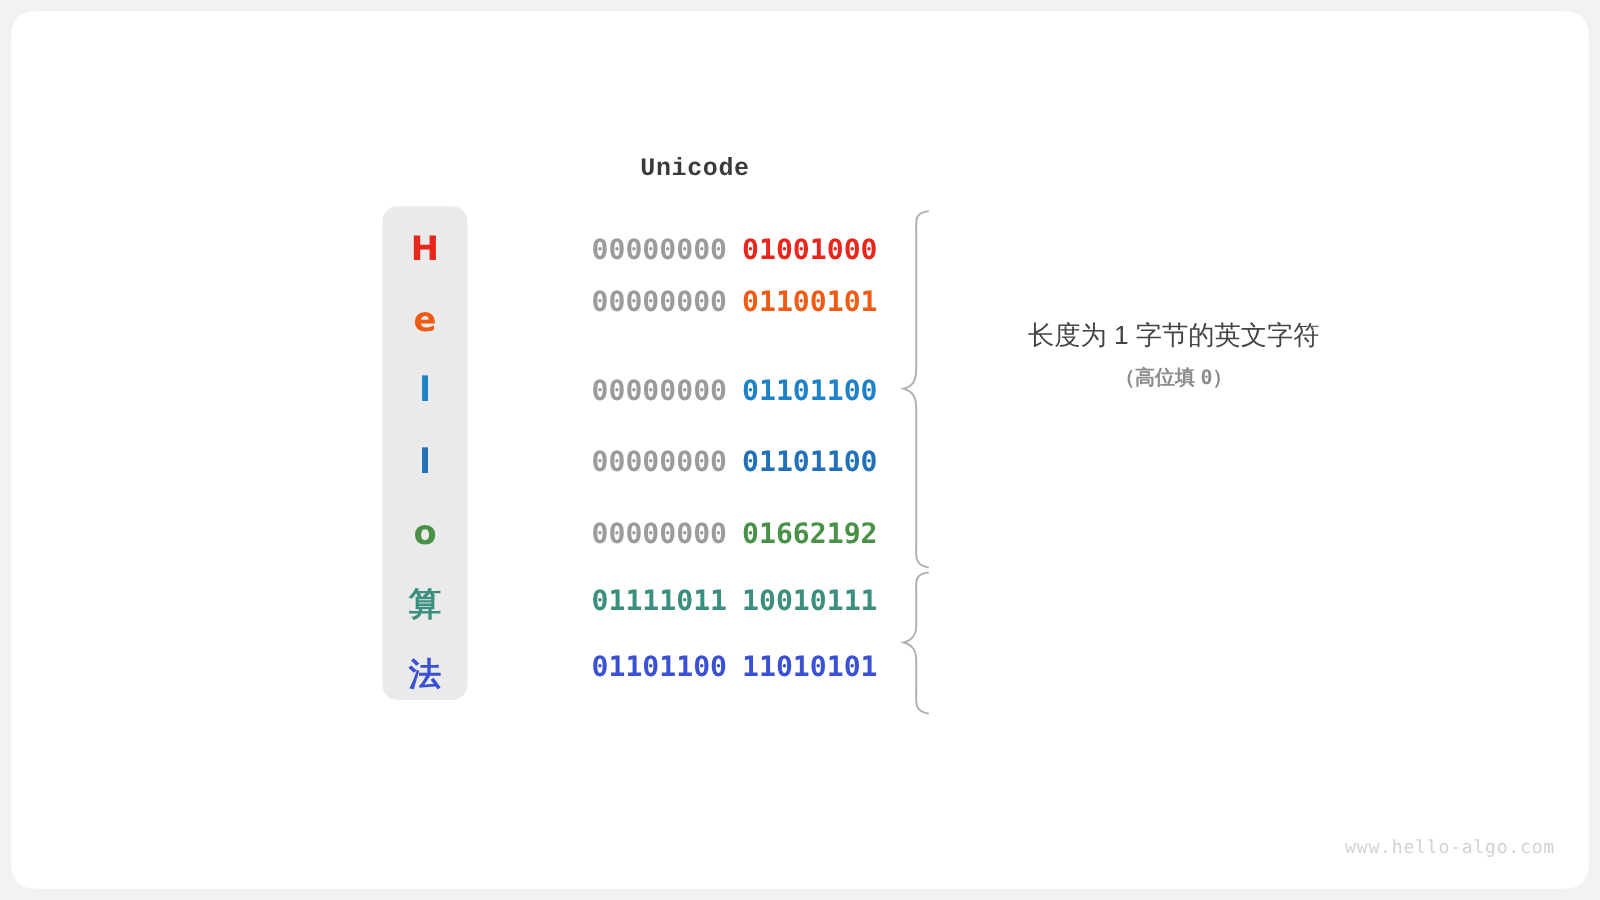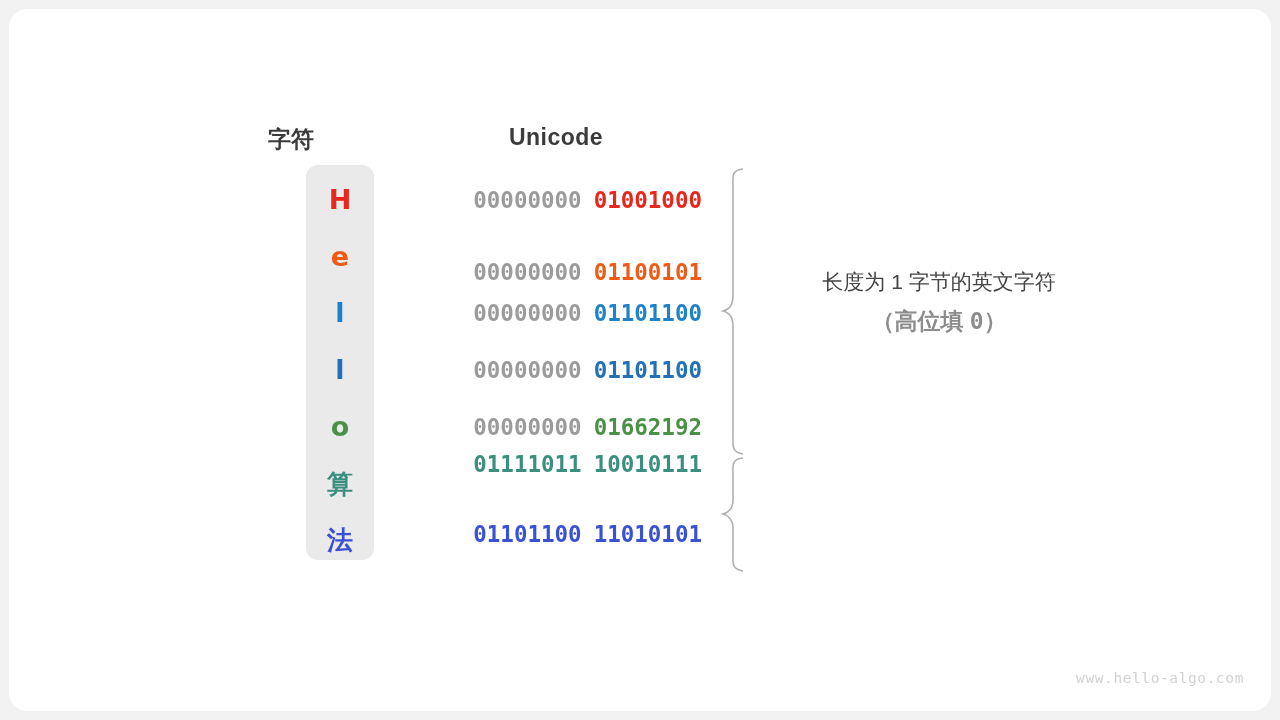--- a/index.html
+++ b/index.html
@@ -42,22 +42,22 @@
     left: 222px;
     top: 115px;
     width: 120px;
     font-size: 23px;
     font-family: "Liberation Sans", "DejaVu Sans", sans-serif;
   }
   #hdr-unicode {
     left: 427px;
     top: 115px;
     width: 240px;
-    font-size: 23px;
-    font-family: Liberation Sans, sans-serif;
+    font-size: 20px;
+    font-family: Liberation Mono, monospace;
     letter-spacing: 0.5px;
   }
 
   
   #char-panel {
     position: absolute;
     left: 297px;
     top: 156px;
     width: 68px;
     height: 395px;
@@ -115,28 +115,28 @@
     position: absolute;
     text-align: center;
     white-space: nowrap;
     font-family: "Liberation Sans", "DejaVu Sans", sans-serif;
   }
   .note-main {
     font-size: 21px;
     color: #444444;
   }
   .note-sub {
-    font-size: 23px;
+    font-size: 16px;
     color: #8c8c8c;
     font-weight: bold;
   }
   .note-sub .mono0 {
     font-family: "DejaVu Sans Mono", "Liberation Mono", monospace;
   }
-  #note1 { left: 700px; top: 259px; width: 460px; }
+  #note1 { left: 700px; top: 245px; width: 460px; }
   #note1 .note-sub { margin-top: 10px; }
   #note2 { left: 700px; top: 477px; width: 460px; }
 
   
   #watermark {
     position: absolute;
     right: 27px;
     bottom: 25px;
     font-family: "DejaVu Sans Mono", "Liberation Mono", monospace;
     font-size: 14.5px;
@@ -144,42 +144,41 @@
     letter-spacing: 0.6px;
     white-space: nowrap;
   }
 </style>
 </head>
 <body>
 
 <div id="card">
   <div class="figure">
 
-    <div class="hdr" id="hdr-char">字符</div>
     <div class="hdr" id="hdr-unicode">Unicode</div>
 
     <div id="char-panel"></div>
 
     <div id="char-cells">
         <div class="char-cell latin" style="top: 171px; color: rgb(232, 38, 28);">H</div>
         <div class="char-cell latin" style="top: 227.7px; color: rgb(239, 90, 20);">e</div>
         <div class="char-cell latin" style="top: 284.4px; color: rgb(31, 130, 200);">l</div>
         <div class="char-cell latin" style="top: 341.1px; color: rgb(34, 112, 184);">l</div>
         <div class="char-cell latin" style="top: 397.8px; color: rgb(74, 145, 72);">o</div>
         <div class="char-cell cjk" style="top: 454.5px; color: rgb(59, 143, 126);">算</div>
         <div class="char-cell cjk" style="top: 511.2px; color: rgb(59, 81, 212);">法</div>
       </div>
 
     <div id="bin-rows">
         <div class="bin-row" style="top: 171px;"><span style="color: rgb(155, 155, 155);">00000000</span><span class="bin-sp"></span><span style="color: rgb(232, 38, 28);">01001000</span></div>
-        <div class="bin-row" style="top: 243px;"><span style="color: rgb(155, 155, 155);">00000000</span><span class="bin-sp"></span><span style="color: rgb(239, 90, 20);">01100101</span></div>
+        <div class="bin-row" style="top: 213px;"><span style="color: rgb(155, 155, 155);">00000000</span><span class="bin-sp"></span><span style="color: rgb(239, 90, 20);">01100101</span></div>
         <div class="bin-row" style="top: 284.4px;"><span style="color: rgb(155, 155, 155);">00000000</span><span class="bin-sp"></span><span style="color: rgb(31, 130, 200);">01101100</span></div>
         <div class="bin-row" style="top: 341.1px;"><span style="color: rgb(155, 155, 155);">00000000</span><span class="bin-sp"></span><span style="color: rgb(34, 112, 184);">01101100</span></div>
         <div class="bin-row" style="top: 397.8px;"><span style="color: rgb(155, 155, 155);">00000000</span><span class="bin-sp"></span><span style="color: rgb(74, 145, 72);">01662192</span></div>
-        <div class="bin-row" style="top: 435px;"><span style="color: rgb(59, 143, 126);">01111011</span><span class="bin-sp"></span><span style="color: rgb(59, 143, 126);">10010111</span></div>
+        <div class="bin-row" style="top: 452px;"><span style="color: rgb(59, 143, 126);">01111011</span><span class="bin-sp"></span><span style="color: rgb(59, 143, 126);">10010111</span></div>
         <div class="bin-row" style="top: 505px;"><span style="color: rgb(59, 81, 212);">01101100</span><span class="bin-sp"></span><span style="color: rgb(59, 81, 212);">11010101</span></div>
       </div>
 
     <svg class="brace" id="brace-1" style="left:712px; top:158px;" width="36" height="290" viewBox="0 0 36 290">
       <path d="M 22 2
                C 10 3, 12 10, 12 20
                L 12 128
                C 12 138, 9 142, 2 144
                C 9 146, 12 150, 12 160
                L 12 268

